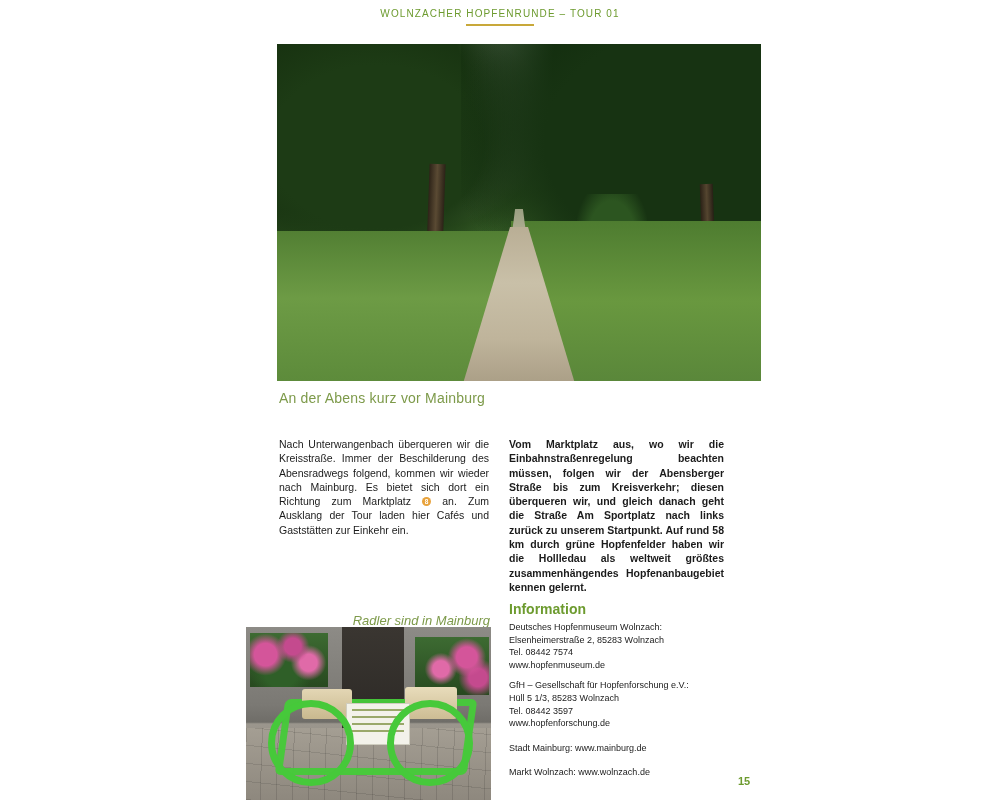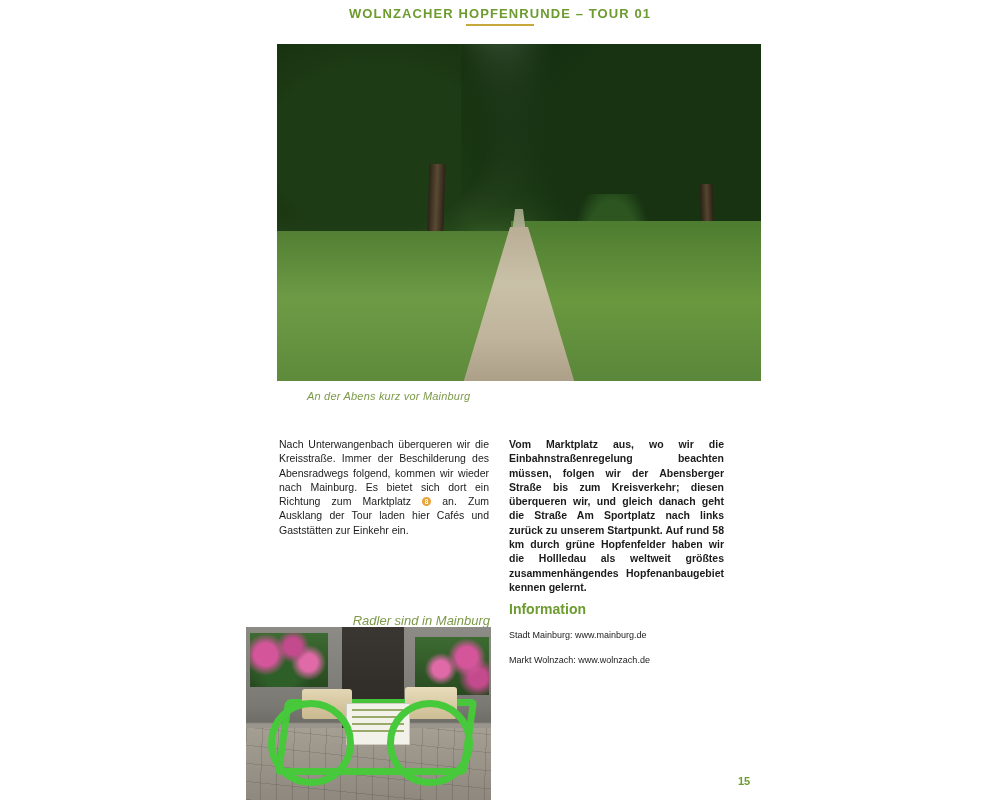--- a/index.html
+++ b/index.html
@@ -20,22 +20,22 @@
     position: absolute;
     top: 0;
     left: 0;
     width: 1000px;
     height: 26px;
     display: flex;
     align-items: center;
     justify-content: center;
   }
   .header-title {
-    font-size: 13px;
-    font-weight: bold;
+    font-size: 10px;
+    font-weight: normal;
     letter-spacing: 1.1px;
     color: #6d9b2f;
     white-space: nowrap;
   }
   .header-rule {
     position: absolute;
     top: 24px;
     left: 466px;
     width: 68px;
     height: 2px;
@@ -126,25 +126,23 @@
   .hero-photo .bush-mid {
     position: absolute;
     left: 300px; top: 150px; width: 70px; height: 110px;
     background: radial-gradient(ellipse at 50% 45%, #2c5520 0 50%, rgba(44,85,32,0) 78%);
   }
 
   .photo-caption {
     position: absolute;
     left: 279px;
     top: 390px;
-    font-size: 11px;
-    font-style: italic;
+    font-size: 14px;
     color: #7d9a4a;
     letter-spacing: 0.2px;
-    margin-left: 28px;
   }
 
   
   .col-left {
     position: absolute;
     left: 279px;
     top: 437px;
     width: 210px;
   }
   .col-right {
@@ -334,21 +332,33 @@
   <p class="para"><span>Nach Unterwangenbach überqueren wir die Kreisstraße. Immer der Beschilderung des Abensradwegs folgend, kommen wir wieder nach Mainburg. Es bietet sich dort ein Richtung zum Marktplatz</span> <span class="marker">8</span> <span>an. Zum Ausklang der Tour laden hier Cafés und Gaststätten zur Einkehr ein.</span></p>
 </div>
 
 <div class="col-right">
   <p class="para">Vom Marktplatz aus, wo wir die Einbahnstraßenregelung beachten müssen, folgen wir der Abensberger Straße bis zum Kreisverkehr; diesen überqueren wir, und gleich danach geht die Straße Am Sportplatz nach links zurück zu unserem Startpunkt. Auf rund 58 km durch grüne Hopfenfelder haben wir die Hollledau als weltweit größtes zusammenhängendes Hopfenanbaugebiet kennen gelernt.</p>
 </div>
 
 <div class="info-block">
   <div class="info-title">Information</div>
 
-
+  <div class="info-group">
+    <p class="info-line">Deutsches Hopfenmuseum Wolnzach:</p>
+    <p class="info-line">Elsenheimerstraße 2, 85283 Wolnzach</p>
+    <p class="info-line">Tel. 08442 7574</p>
+    <p class="info-line">www.hopfenmuseum.de</p>
+  </div>
+
+  <div class="info-group">
+    <p class="info-line">GfH – Gesellschaft für Hopfenforschung e.V.:</p>
+    <p class="info-line">Hüll 5 1/3, 85283 Wolnzach</p>
+    <p class="info-line">Tel. 08442 3597</p>
+    <p class="info-line">www.hopfenforschung.de</p>
+  </div>
 
   <p class="info-line single">Stadt Mainburg: www.mainburg.de</p>
   <p class="info-line single">Markt Wolnzach: www.wolnzach.de</p>
 </div>
 
 <div class="bike-caption">Radler sind in Mainburg willkommen.</div>
 <div class="bike-photo">
   <div class="wall"></div>
   <div class="door"></div>
   <div class="flowers-left"></div>

